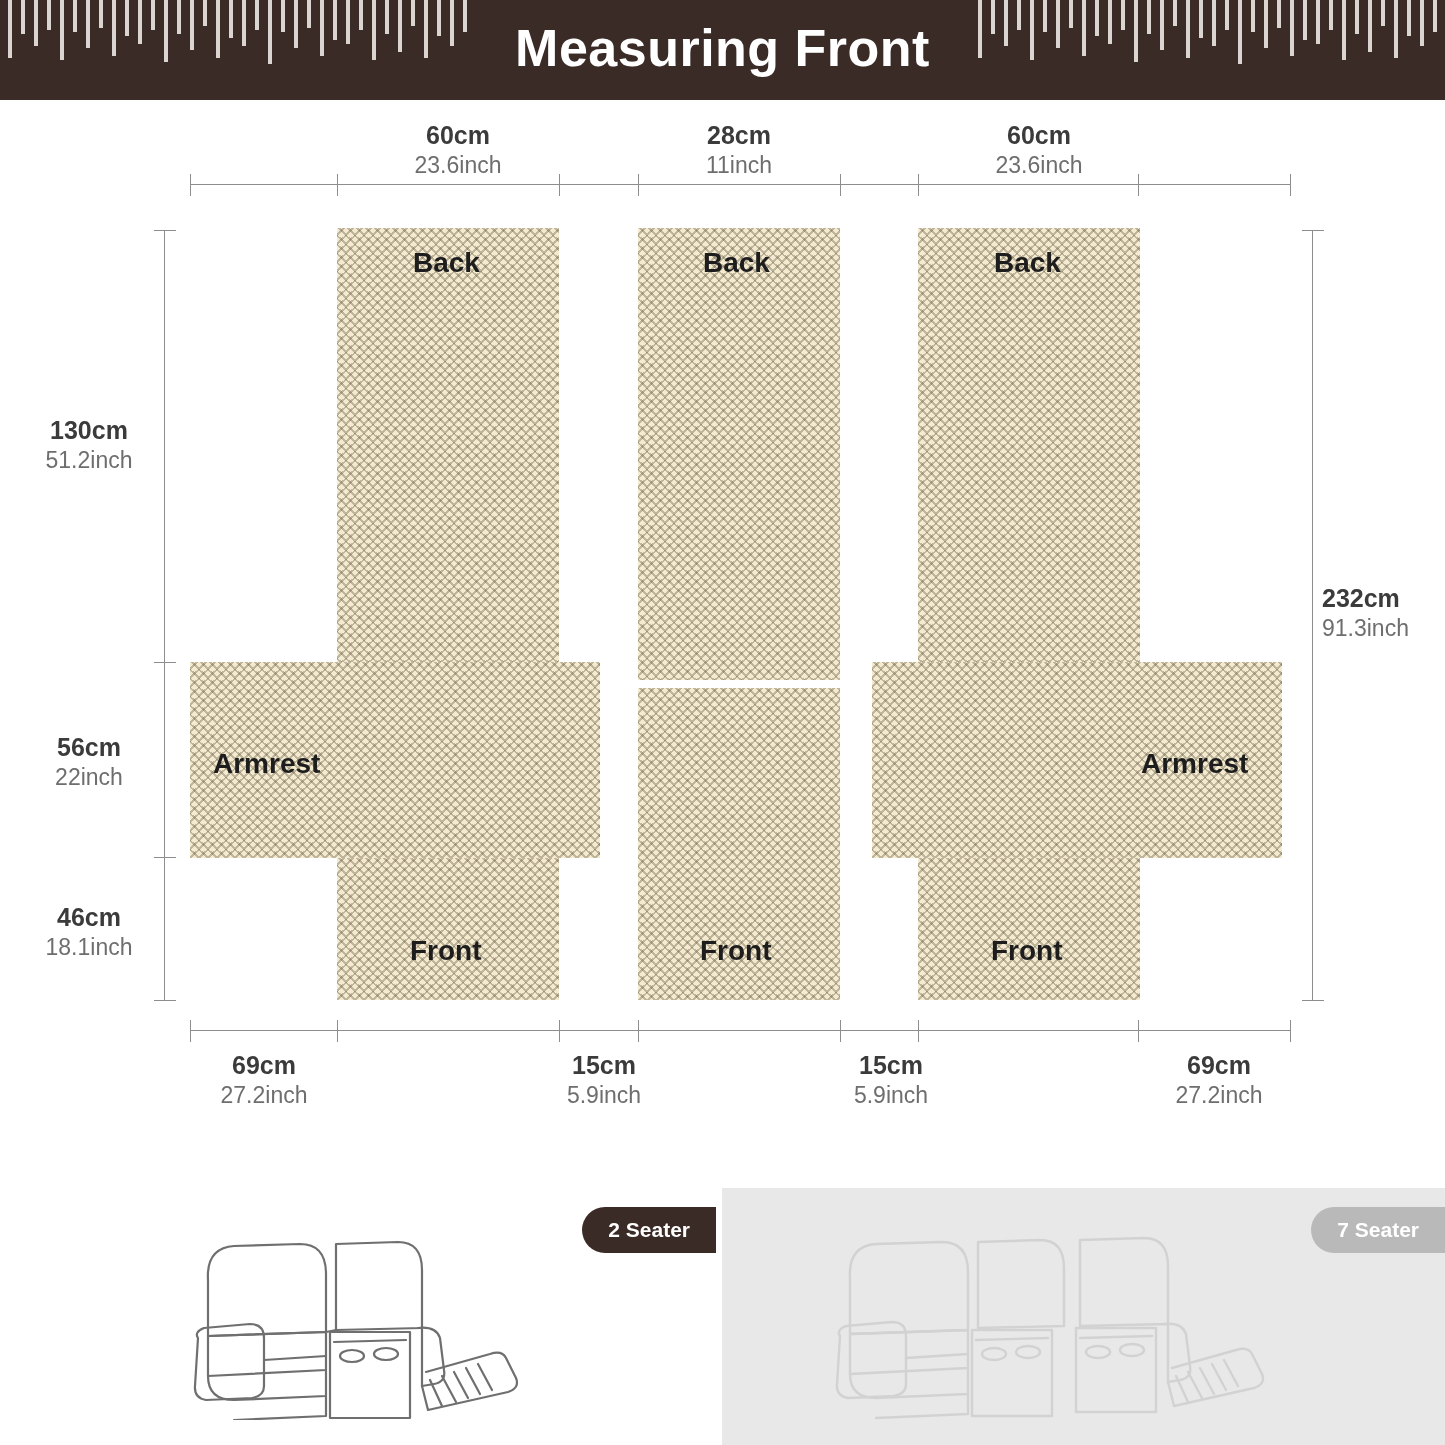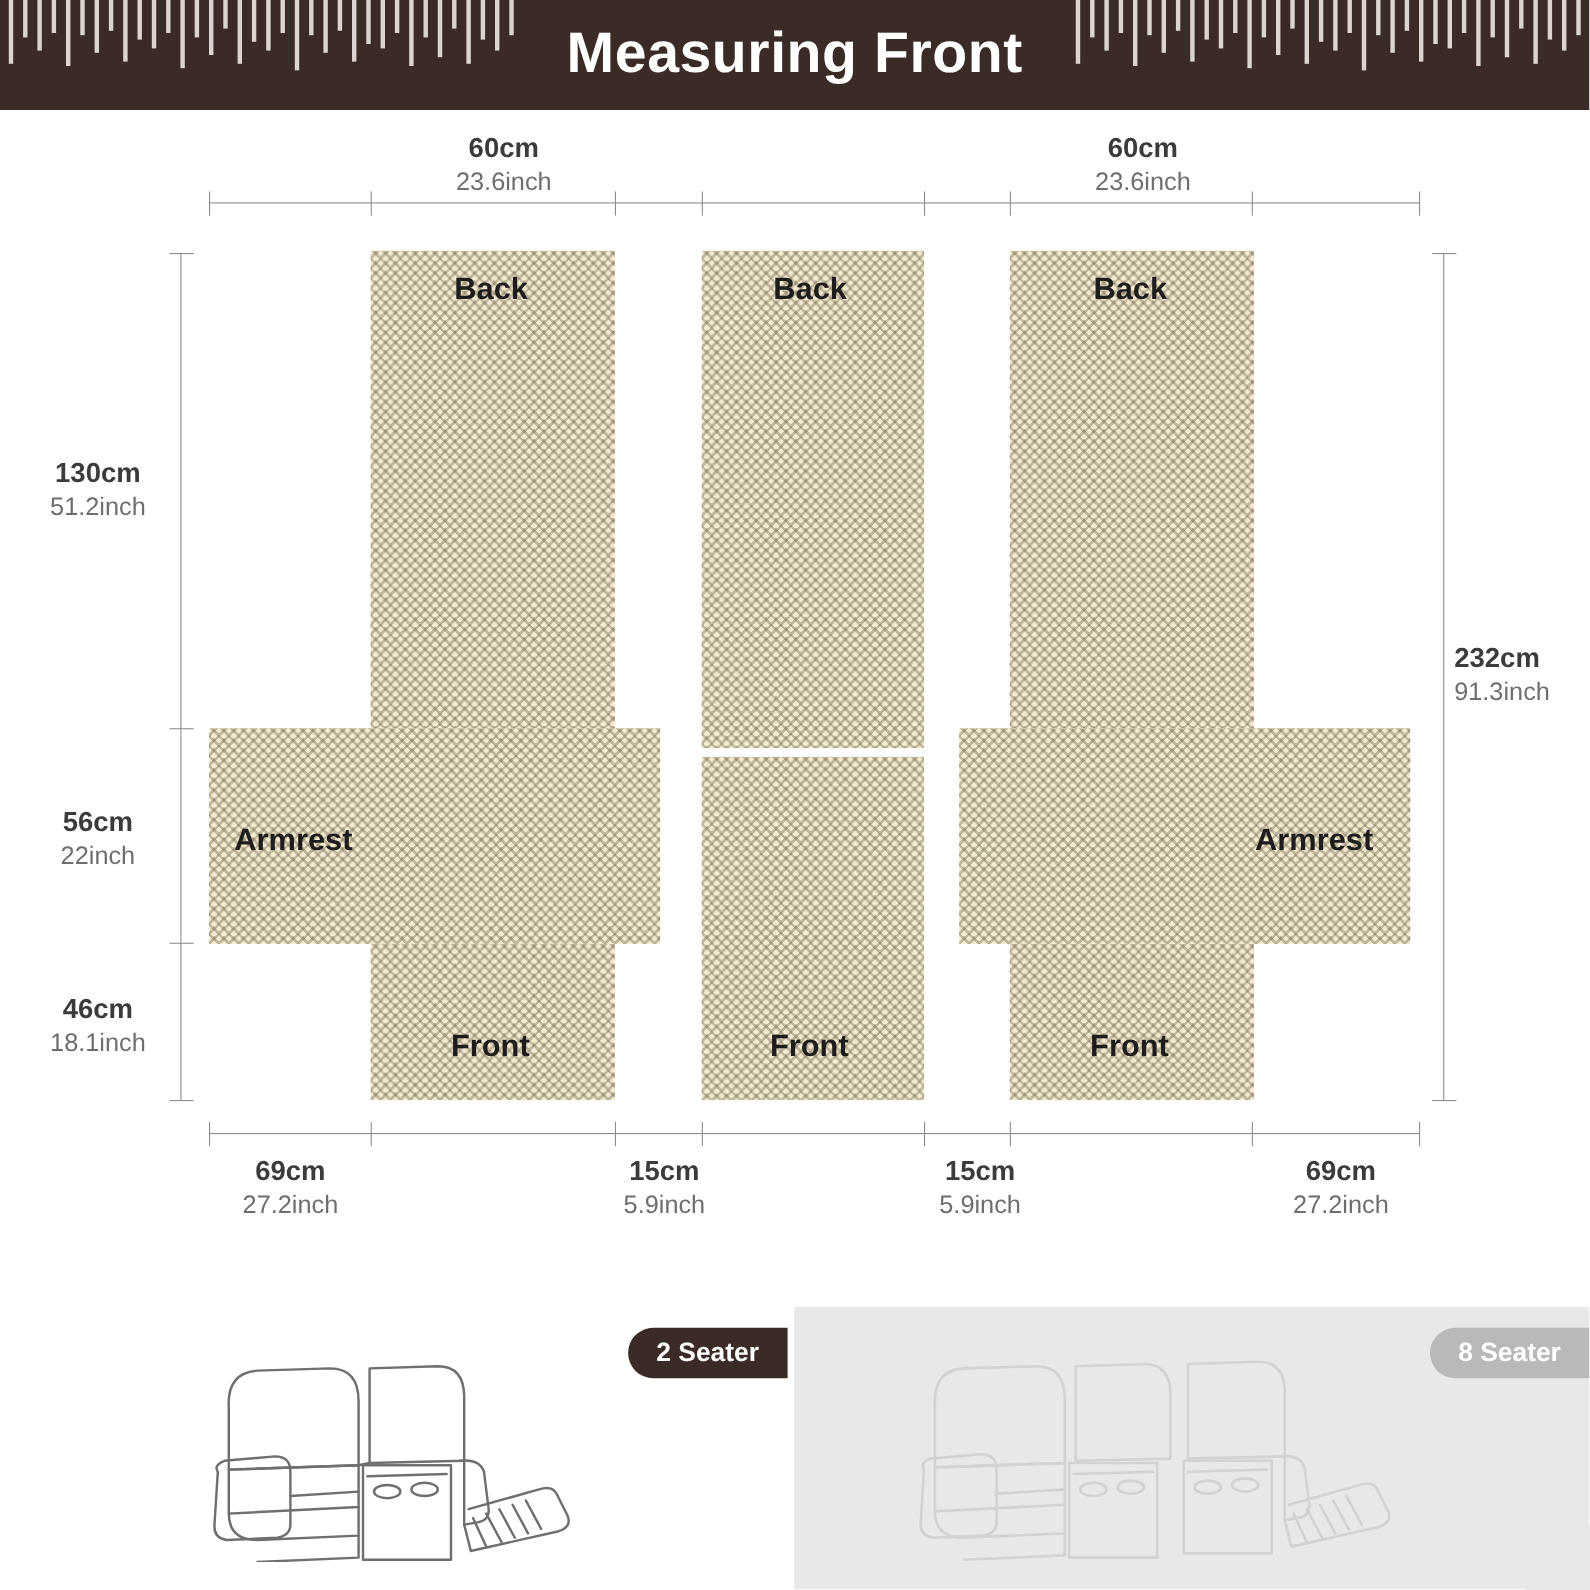--- a/index.html
+++ b/index.html
@@ -131,21 +131,21 @@
   }
   .panel-2 { left: 0; width: 722px; background: #ffffff; }
   .panel-3 { left: 722px; width: 723px; background: #e8e8e8; }
 
   .tab {
     position: absolute;
     top: 19px;
     height: 46px;
     line-height: 46px;
     padding: 0 26px;
-    font-size: 24px;
+    font-size: 21px;
     font-weight: bold;
     color: #ffffff;
     white-space: nowrap;
   }
   .tab-2 {
     right: 6px;
     background: #3a2b26;
     border-radius: 24px 0 0 24px;
   }
   .tab-3 {
@@ -249,20 +249,24 @@
   <div class="tick-v" style="left:543px; top:74px; height:22px;"></div>
   <div class="tick-v" style="left:622px; top:74px; height:22px;"></div>
   <div class="tick-v" style="left:824px; top:74px; height:22px;"></div>
   <div class="tick-v" style="left:902px; top:74px; height:22px;"></div>
   <div class="tick-v" style="left:1122px; top:74px; height:22px;"></div>
   <div class="tick-v" style="left:1274px; top:74px; height:22px;"></div>
 
   <div class="label" style="left:332px; top:20px; width:220px;">
     <span class="cm">60cm</span>
     <span>23.6inch</span>
+  </div>
+  <div class="label" style="left:613px; top:20px; width:220px;">
+    <span class="cm">28cm</span>
+    <span>11inch</span>
   </div>
   <div class="label" style="left:913px; top:20px; width:220px;">
     <span class="cm">60cm</span>
     <span>23.6inch</span>
   </div>
 
   <div class="rule-v" style="left:148px; top:130px; width:1px; height:770px;"></div>
   <div class="tick-h" style="left:138px; top:130px; width:22px;"></div>
   <div class="tick-h" style="left:138px; top:562px; width:22px;"></div>
   <div class="tick-h" style="left:138px; top:757px; width:22px;"></div>
@@ -380,15 +384,15 @@
         <rect x="244" y="110" width="80" height="84"></rect>
         <path d="M248 120 L320 118"></path>
         <ellipse cx="266" cy="134" rx="12" ry="6"></ellipse>
         <ellipse cx="300" cy="132" rx="12" ry="6"></ellipse>
         <path d="M332 106 Q350 104 354 116 L358 148 Q360 160 348 162 L336 164"></path>
         <path d="M336 106 L336 164"></path>
         <path d="M336 164 L342 188 L422 170 Q434 166 430 156 L420 136 Q416 128 404 132 L340 150"></path>
         <path d="M344 158 L356 184 M356 154 L370 180 M368 150 L382 176 M380 146 L394 172 M392 142 L406 168"></path>
       </g>
     </svg>
-    <div class="tab tab-3">8 Seater</div>
+    <div class="tab tab-3">7 Seater</div>
   </div>
 </div>
 
 </body></html>

